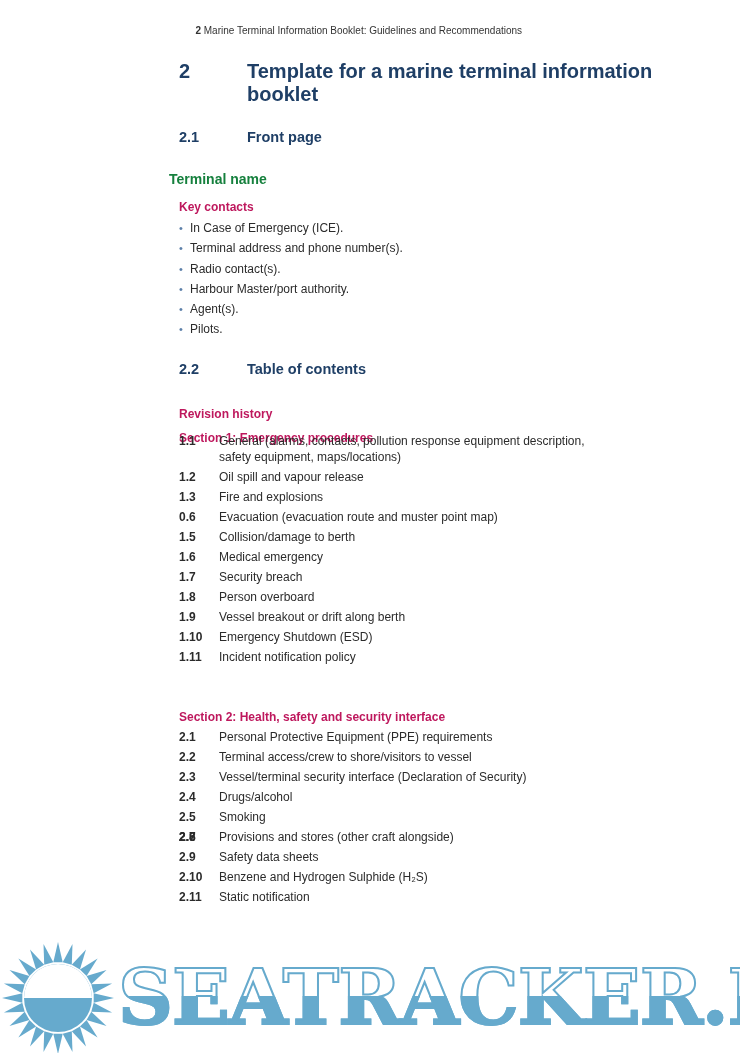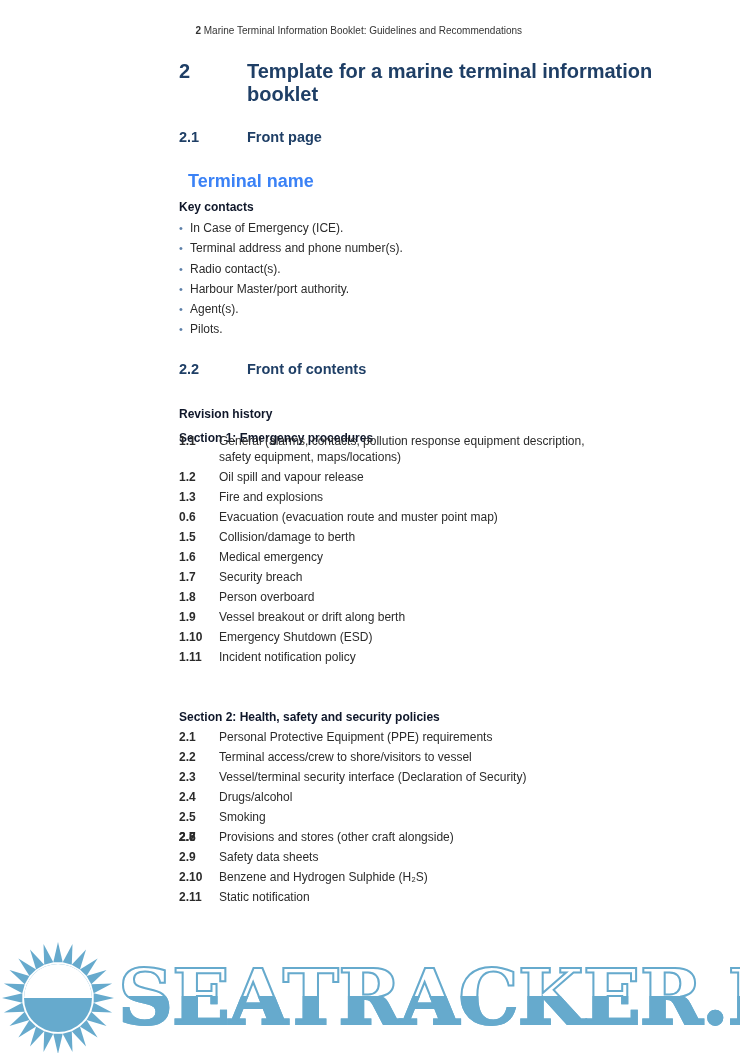--- a/index.html
+++ b/index.html
@@ -14,22 +14,22 @@
   .h1 {
     position: absolute; left: 179px; top: 60px; width: 500px;
     color: #1f3f66; font-weight: bold; font-size: 20px; line-height: 23px;
   }
   .h1 .num { position: absolute; left: 0; top: 0; }
   .h1 .txt { position: absolute; left: 68px; top: 0; width: 420px; }
   .h2 {
     position: absolute; left: 179px; color: #1f3f66; font-weight: bold; font-size: 14.5px;
   }
   .h2 .txt { position: absolute; left: 68px; top: 0; white-space: nowrap; }
-  .h3 { position: absolute; left: 188px; top: 171px; font-weight: bold; font-size: 18px; color: #3b82f6; }
-  .h4 { position: absolute; left: 179px; font-weight: bold; font-size: 12px; color: #0f172a; }
+  .h3 { position: absolute; left: 169px; top: 171px; font-weight: bold; font-size: 14px; color: #15803d; }
+  .h4 { position: absolute; left: 179px; font-weight: bold; font-size: 12px; color: #be185d; }
   .bullets { position: absolute; left: 179px; top: 219px; list-style: none; margin: 0; padding: 0; }
   .bullets li { font-size: 12px; height: 20.3px; line-height: 18px; position: relative; padding-left: 11px; }
   .bullets li .dot { position: absolute; left: 0; top: 0; color: #5b7fa8; font-size: 11px; }
   .toc { position: absolute; left: 179px; list-style: none; margin: 0; padding: 0; width: 430px; }
   .toc li { position: relative; font-size: 12px; line-height: 16px; padding-left: 40px; margin-bottom: 4px; }
   .toc li .n { position: absolute; left: 0; top: 0; font-weight: bold; }
   .watermark { position: absolute; left: 0; top: 940px; width: 740px; height: 113px; }
   .wm-text {
     position: absolute; left: 118px; top: 958px; font-family: "DejaVu Serif", serif;
     font-weight: bold; font-size: 76px; letter-spacing: -1px; line-height: 80px;
@@ -63,41 +63,41 @@
   <li><span class="dot">•</span><span>In Case of Emergency (ICE).</span></li>
   <li><span class="dot">•</span><span>Terminal address and phone number(s).</span></li>
   <li><span class="dot">•</span><span>Radio contact(s).</span></li>
   <li><span class="dot">•</span><span>Harbour Master/port authority.</span></li>
   <li><span class="dot">•</span><span>Agent(s).</span></li>
   <li><span class="dot">•</span><span>Pilots.</span></li>
 </ul>
 
 <div class="h2" style="top:361px;">
   <span>2.2</span>
-  <span class="txt">Front of contents</span>
+  <span class="txt">Table of contents</span>
 </div>
 
 <div class="h4" style="top:407px;">Revision history</div>
 <div class="h4" style="top:431px;">Section 1: Emergency procedures</div>
 
 <ul class="toc" id="toc1" style="top:433px;">
     <li><span class="n">1.1</span><span>General (alarms, contacts, pollution response equipment description, safety equipment, maps/locations)</span></li>
     <li><span class="n">1.2</span><span>Oil spill and vapour release</span></li>
     <li><span class="n">1.3</span><span>Fire and explosions</span></li>
     <li><span class="n">0.6</span><span>Evacuation (evacuation route and muster point map)</span></li>
     <li><span class="n">1.5</span><span>Collision/damage to berth</span></li>
     <li><span class="n">1.6</span><span>Medical emergency</span></li>
     <li><span class="n">1.7</span><span>Security breach</span></li>
     <li><span class="n">1.8</span><span>Person overboard</span></li>
     <li><span class="n">1.9</span><span>Vessel breakout or drift along berth</span></li>
     <li><span class="n">1.10</span><span>Emergency Shutdown (ESD)</span></li>
     <li><span class="n">1.11</span><span>Incident notification policy</span></li>
   </ul>
 
-<div class="h4" style="top:710px;">Section 2: Health, safety and security policies</div>
+<div class="h4" style="top:710px;">Section 2: Health, safety and security interface</div>
 <ul class="toc" id="toc2" style="top:729px;">
     <li><span class="n">2.1</span><span>Personal Protective Equipment (PPE) requirements</span></li>
     <li><span class="n">2.2</span><span>Terminal access/crew to shore/visitors to vessel</span></li>
     <li><span class="n">2.3</span><span>Vessel/terminal security interface (Declaration of Security)</span></li>
     <li><span class="n">2.4</span><span>Drugs/alcohol</span></li>
     <li><span class="n">2.5</span><span>Smoking</span></li>
     <li><span class="n">2.6</span></li>
     <li><span class="n">2.7</span></li>
     <li><span class="n">2.8</span><span>Provisions and stores (other craft alongside)</span></li>
     <li><span class="n">2.9</span><span>Safety data sheets</span></li>

